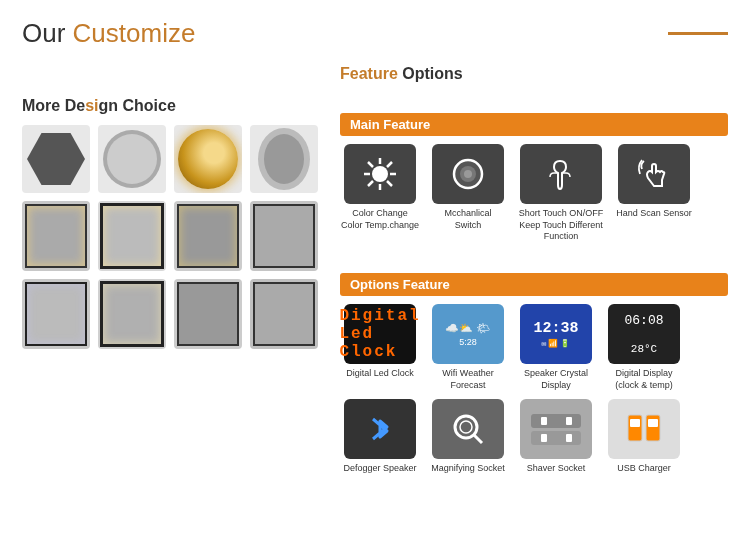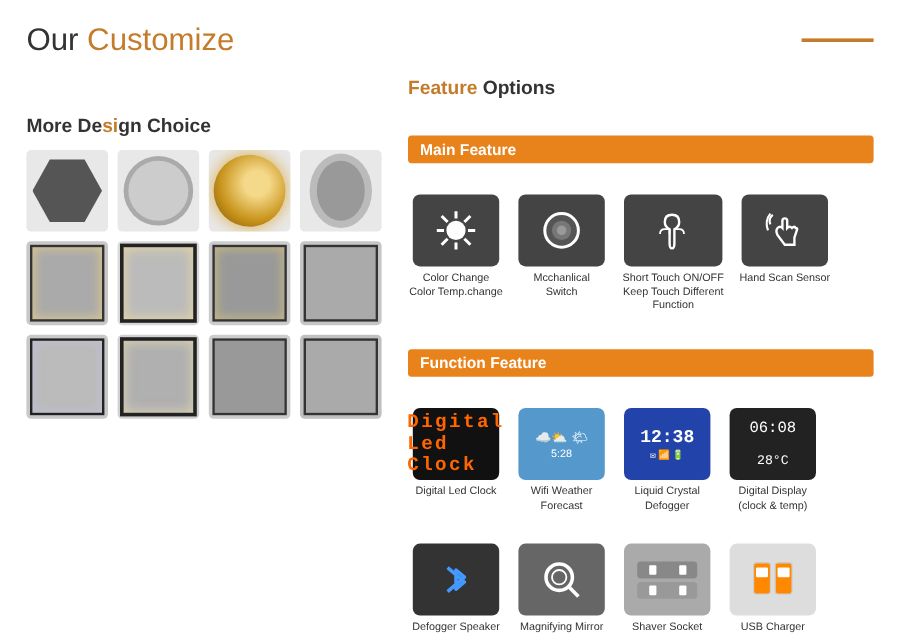--- a/index.html
+++ b/index.html
@@ -104,21 +104,20 @@
       display: flex;
       gap: 8px;
       flex-wrap: wrap;
     }
 
     .feature-item {
       display: flex;
       flex-direction: column;
       align-items: center;
       width: 80px;
-      margin-top: 18px;
     }
 
     .feature-icon-box {
       width: 72px;
       height: 60px;
       background: #444;
       border-radius: 6px;
       display: flex;
       align-items: center;
       justify-content: center;
@@ -313,21 +312,21 @@
                 <path d="M8 15 Q6 10 10 7" fill="none" stroke="#fff" stroke-width="1.8"></path>
                 <path d="M6 20 Q3 12 8 6" fill="none" stroke="#fff" stroke-width="1.8"></path>
               </svg>
             </div>
             <div class="feature-label">Hand Scan Sensor</div>
           </div>
         </div>
       </div>
 
       <div class="feature-section">
-        <div class="feature-section-header">Function Feature</div>
+        <div class="feature-section-header">Options Feature</div>
 
         <div class="feature-grid" style="margin-bottom:8px;">
 
           <div class="feature-item">
             <div class="feature-icon-box icon-clock-bg">
               <span style="font-size:16px;color:#ff6600;font-family:'Courier New',monospace;font-weight:bold;">Digital Led Clock</span>
             </div>
             <div class="feature-label">Digital Led Clock</div>
           </div>
 
@@ -341,21 +340,21 @@
 
           <div class="feature-item">
             <div class="feature-icon-box icon-lcd-bg" style="flex-direction:column;gap:2px;">
               <span style="font-size:15px;font-weight:bold;font-family:'Courier New',monospace;">12:38</span>
               <div style="display:flex;gap:2px;">
                 <span style="font-size:8px;">✉</span>
                   <span style="font-size:8px;">📶</span>
                   <span style="font-size:8px;">🔋</span>
               </div>
             </div>
-            <div class="feature-label">Liquid Crystal Defogger</div>
+            <div class="feature-label">Speaker Crystal Display</div>
           </div>
 
           <div class="feature-item">
             <div class="feature-icon-box icon-digital-bg" style="flex-direction:column;gap:15px;">
               <span style="font-size:13px;font-family:'Courier New',monospace;color:#fff;">06:08</span>
               <span style="font-size:11px;font-family:'Courier New',monospace;color:#fff;">28°C</span>
             </div>
             <div class="feature-label">Digital Display<br>(clock &amp; temp)</div>
           </div>
         </div>
@@ -372,21 +371,21 @@
           </div>
 
           <div class="feature-item">
             <div class="feature-icon-box" style="background:#666;">
               <svg width="40" height="40" viewBox="0 0 40 40">
                 <circle cx="18" cy="18" r="11" fill="none" stroke="#fff" stroke-width="3"></circle>
                 <circle cx="18" cy="18" r="6" fill="none" stroke="#fff" stroke-width="1.5"></circle>
                 <line x1="26" y1="26" x2="34" y2="34" stroke="#fff" stroke-width="3"></line>
               </svg>
             </div>
-            <div class="feature-label">Magnifying Mirror</div>
+            <div class="feature-label">Magnifying Socket</div>
           </div>
 
           <div class="feature-item">
             <div class="feature-icon-box" style="background:#aaa;flex-direction:column;gap:3px;">
               <div style="background:#888;width:50px;height:14px;border-radius:3px;display:flex;align-items:center;justify-content:space-around;">
                 <div style="width:6px;height:8px;background:#fff;border-radius:1px;"></div>
                 <div style="width:6px;height:8px;background:#fff;border-radius:1px;"></div>
               </div>
               <div style="background:#999;width:50px;height:14px;border-radius:3px;display:flex;align-items:center;justify-content:space-around;">
                 <div style="width:6px;height:8px;background:#fff;border-radius:1px;"></div>

